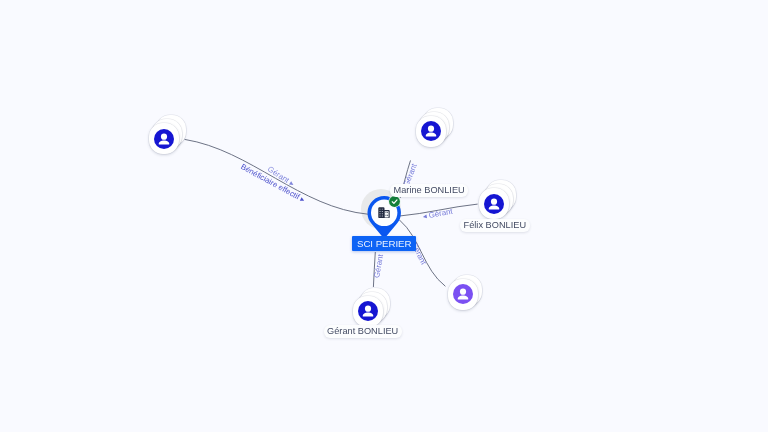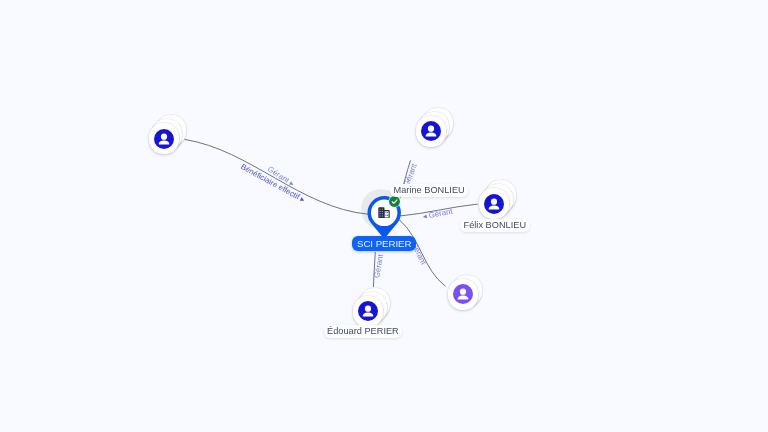--- a/index.html
+++ b/index.html
@@ -5,21 +5,21 @@
 <style>
   html,body{margin:0;padding:0;}
   body{width:768px;height:432px;overflow:hidden;background:#f9faff;
        font-family:"Liberation Sans",sans-serif;-webkit-font-smoothing:antialiased;}
   #canvas{position:relative;width:768px;height:432px;}
   svg.layer{position:absolute;left:0;top:0;width:768px;height:432px;overflow:visible;z-index:1;}
   .node{position:absolute;z-index:4;}
   .namechip{position:absolute;z-index:5;background:#fcfdfe;border-radius:6px;
         color:#434b63;font-size:9.2px;line-height:13px;white-space:nowrap;
         padding:0 3.5px;letter-spacing:.02px;box-shadow:0 1px 2.5px rgba(40,50,80,.13);}
-  .cochip{position:absolute;z-index:6;background:#0d63f5;border-radius:6px;color:#eaf2ff;
+  .cochip{position:absolute;z-index:6;background:#0d63f5;border-radius:1px;color:#eaf2ff;
         font-size:9.7px;line-height:15px;white-space:nowrap;padding:0 5px;font-weight:400;
         letter-spacing:-.05px;box-shadow:0 1px 3px rgba(20,70,190,.30);}
   .halo{position:absolute;border-radius:50%;background:#e8e9ea;z-index:0;}
   .pnode{position:absolute;width:30px;height:31px;z-index:3;}
   .pnode::before,.pnode::after{content:"";position:absolute;width:30px;height:31px;border-radius:14px;
       background:#fff;box-shadow:0 1px 2px rgba(40,50,80,.17), 0 0 0 .6px rgba(70,80,105,.13);}
   .pnode::before{left:7.2px;top:-8px;z-index:0;}
   .pnode::after{left:3.6px;top:-4px;z-index:1;}
   .pnode > .front{position:absolute;left:0;top:0;width:30px;height:31px;border-radius:14px;background:#fff;
       box-shadow:0 1px 3px rgba(40,50,80,.20), 0 0 0 .6px rgba(70,80,105,.11);z-index:2;}
@@ -128,15 +128,15 @@
           <circle cx="12" cy="9.2" r="3.7" fill="#fff"></circle>
           <path d="M12 13.9c-3.5 0-6.35 2.0-6.35 4.0 0 .45.35.8.8.8h11.1c.45 0 .8-.35.8-.8 0-2.0-2.85-4.0-6.35-4.0z" fill="#fff"></path>
         </svg></div>
     </div>
 
   <div class="namechip" style="left:390px;top:148px;margin-top:36px;">
     <span>Marine BONLIEU</span></div>
   <div class="namechip" style="left:460px;top:219px;">
     <span>Félix BONLIEU</span></div>
   <div class="namechip" style="left:323.5px;top:324.5px;">
-    <span>Édouard PERIER</span></div>
+    <span>Gérant BONLIEU</span></div>
 
 </div>
 
 </body></html>

